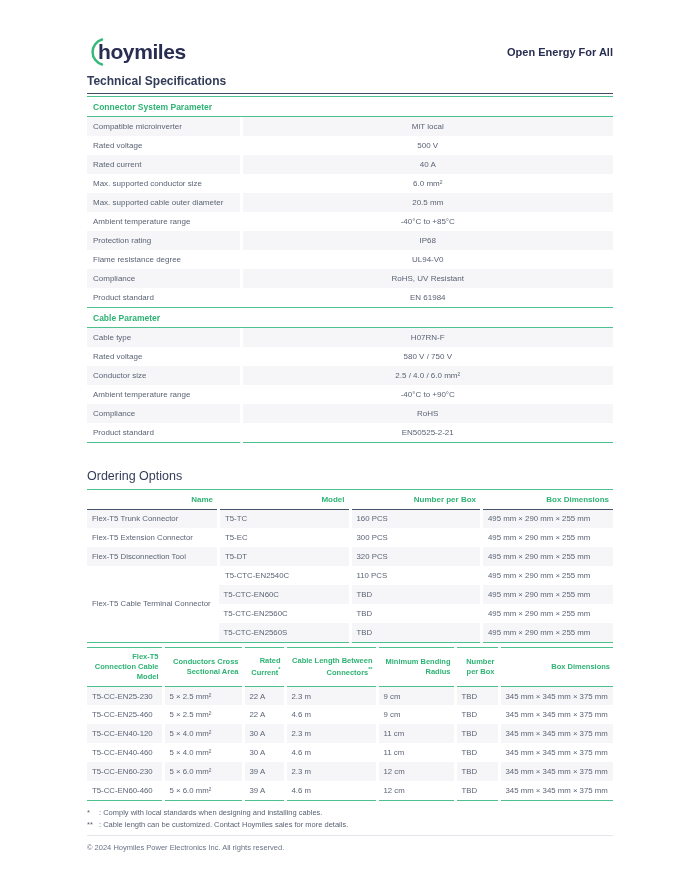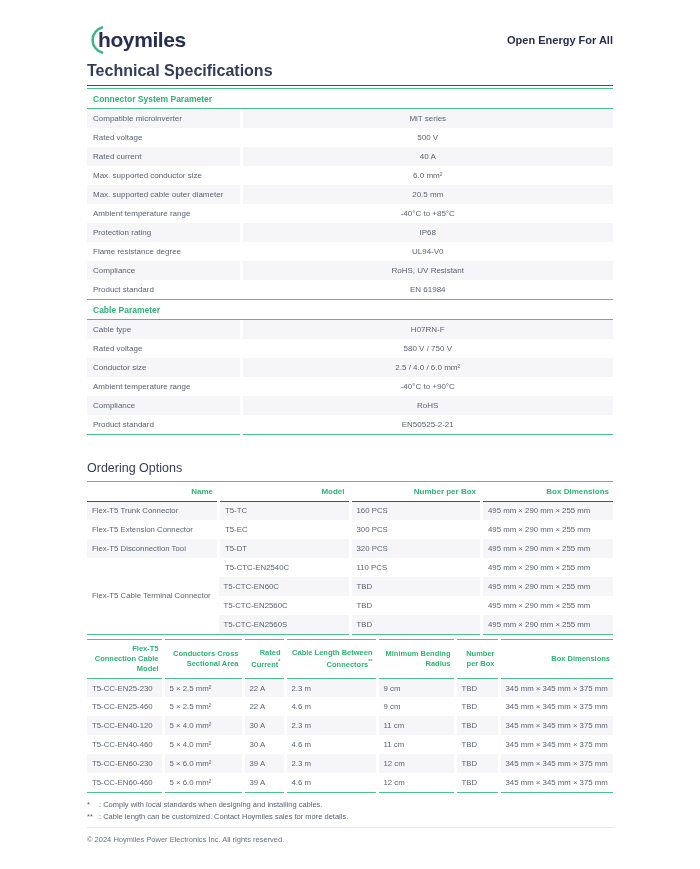--- a/index.html
+++ b/index.html
@@ -2,32 +2,32 @@
 <html><head>
 <meta charset="utf-8">
 <style>
   * { box-sizing: border-box; margin: 0; padding: 0; }
   html, body { background: #ffffff; }
   body {
     width: 700px; height: 869px; overflow: hidden;
     font-family: "Liberation Sans", sans-serif;
     color: #5b6375;
   }
-  .page { width: 700px; height: 869px; padding: 24px 87px 0 87px; }
+  .page { width: 700px; height: 869px; padding: 36px 87px 0 87px; }
 
   
   .top { display: flex; justify-content: space-between; align-items: center; height: 32px; margin-bottom: 6px; }
   .logo { display: flex; align-items: center; }
   .logo svg { display: block; margin-right: -7px; }
   .logo-text { font-size: 21px; font-weight: 700; color: #282d52; letter-spacing: -0.4px; }
   .tagline { font-size: 11px; font-weight: 700; color: #282d52; }
 
   
   .doc-title {
-    font-size: 16px; font-weight: 700; color: #333d59;
+    font-size: 12px; font-weight: 700; color: #333d59;
     padding-bottom: 5px; border-bottom: 1px solid #434e66; margin-bottom: 2px;
   }
   .ordering-title {
     font-size: 12.5px; font-weight: 400; color: #333d59;
     margin-top: 26px; padding-bottom: 6px; border-bottom: 1.5px solid #4cc18e;
   }
 
   
   .section-heading {
     color: #2eb374; font-weight: 700; font-size: 8.5px;
@@ -86,21 +86,21 @@
 
   <div class="doc-title">Technical Specifications</div>
 
   <div id="spec-sections">
       <div class="section">
         <div class="section-heading">Connector System Parameter</div>
         <table class="spec-table">
           <tbody>
             <tr>
               <td class="lab">Compatible microinverter</td>
-              <td class="val">MiT series</td>
+              <td class="val">MiT local</td>
             </tr>
             <tr>
               <td class="lab">Rated voltage</td>
               <td class="val">500 V</td>
             </tr>
             <tr>
               <td class="lab">Rated current</td>
               <td class="val">40 A</td>
             </tr>
             <tr>

